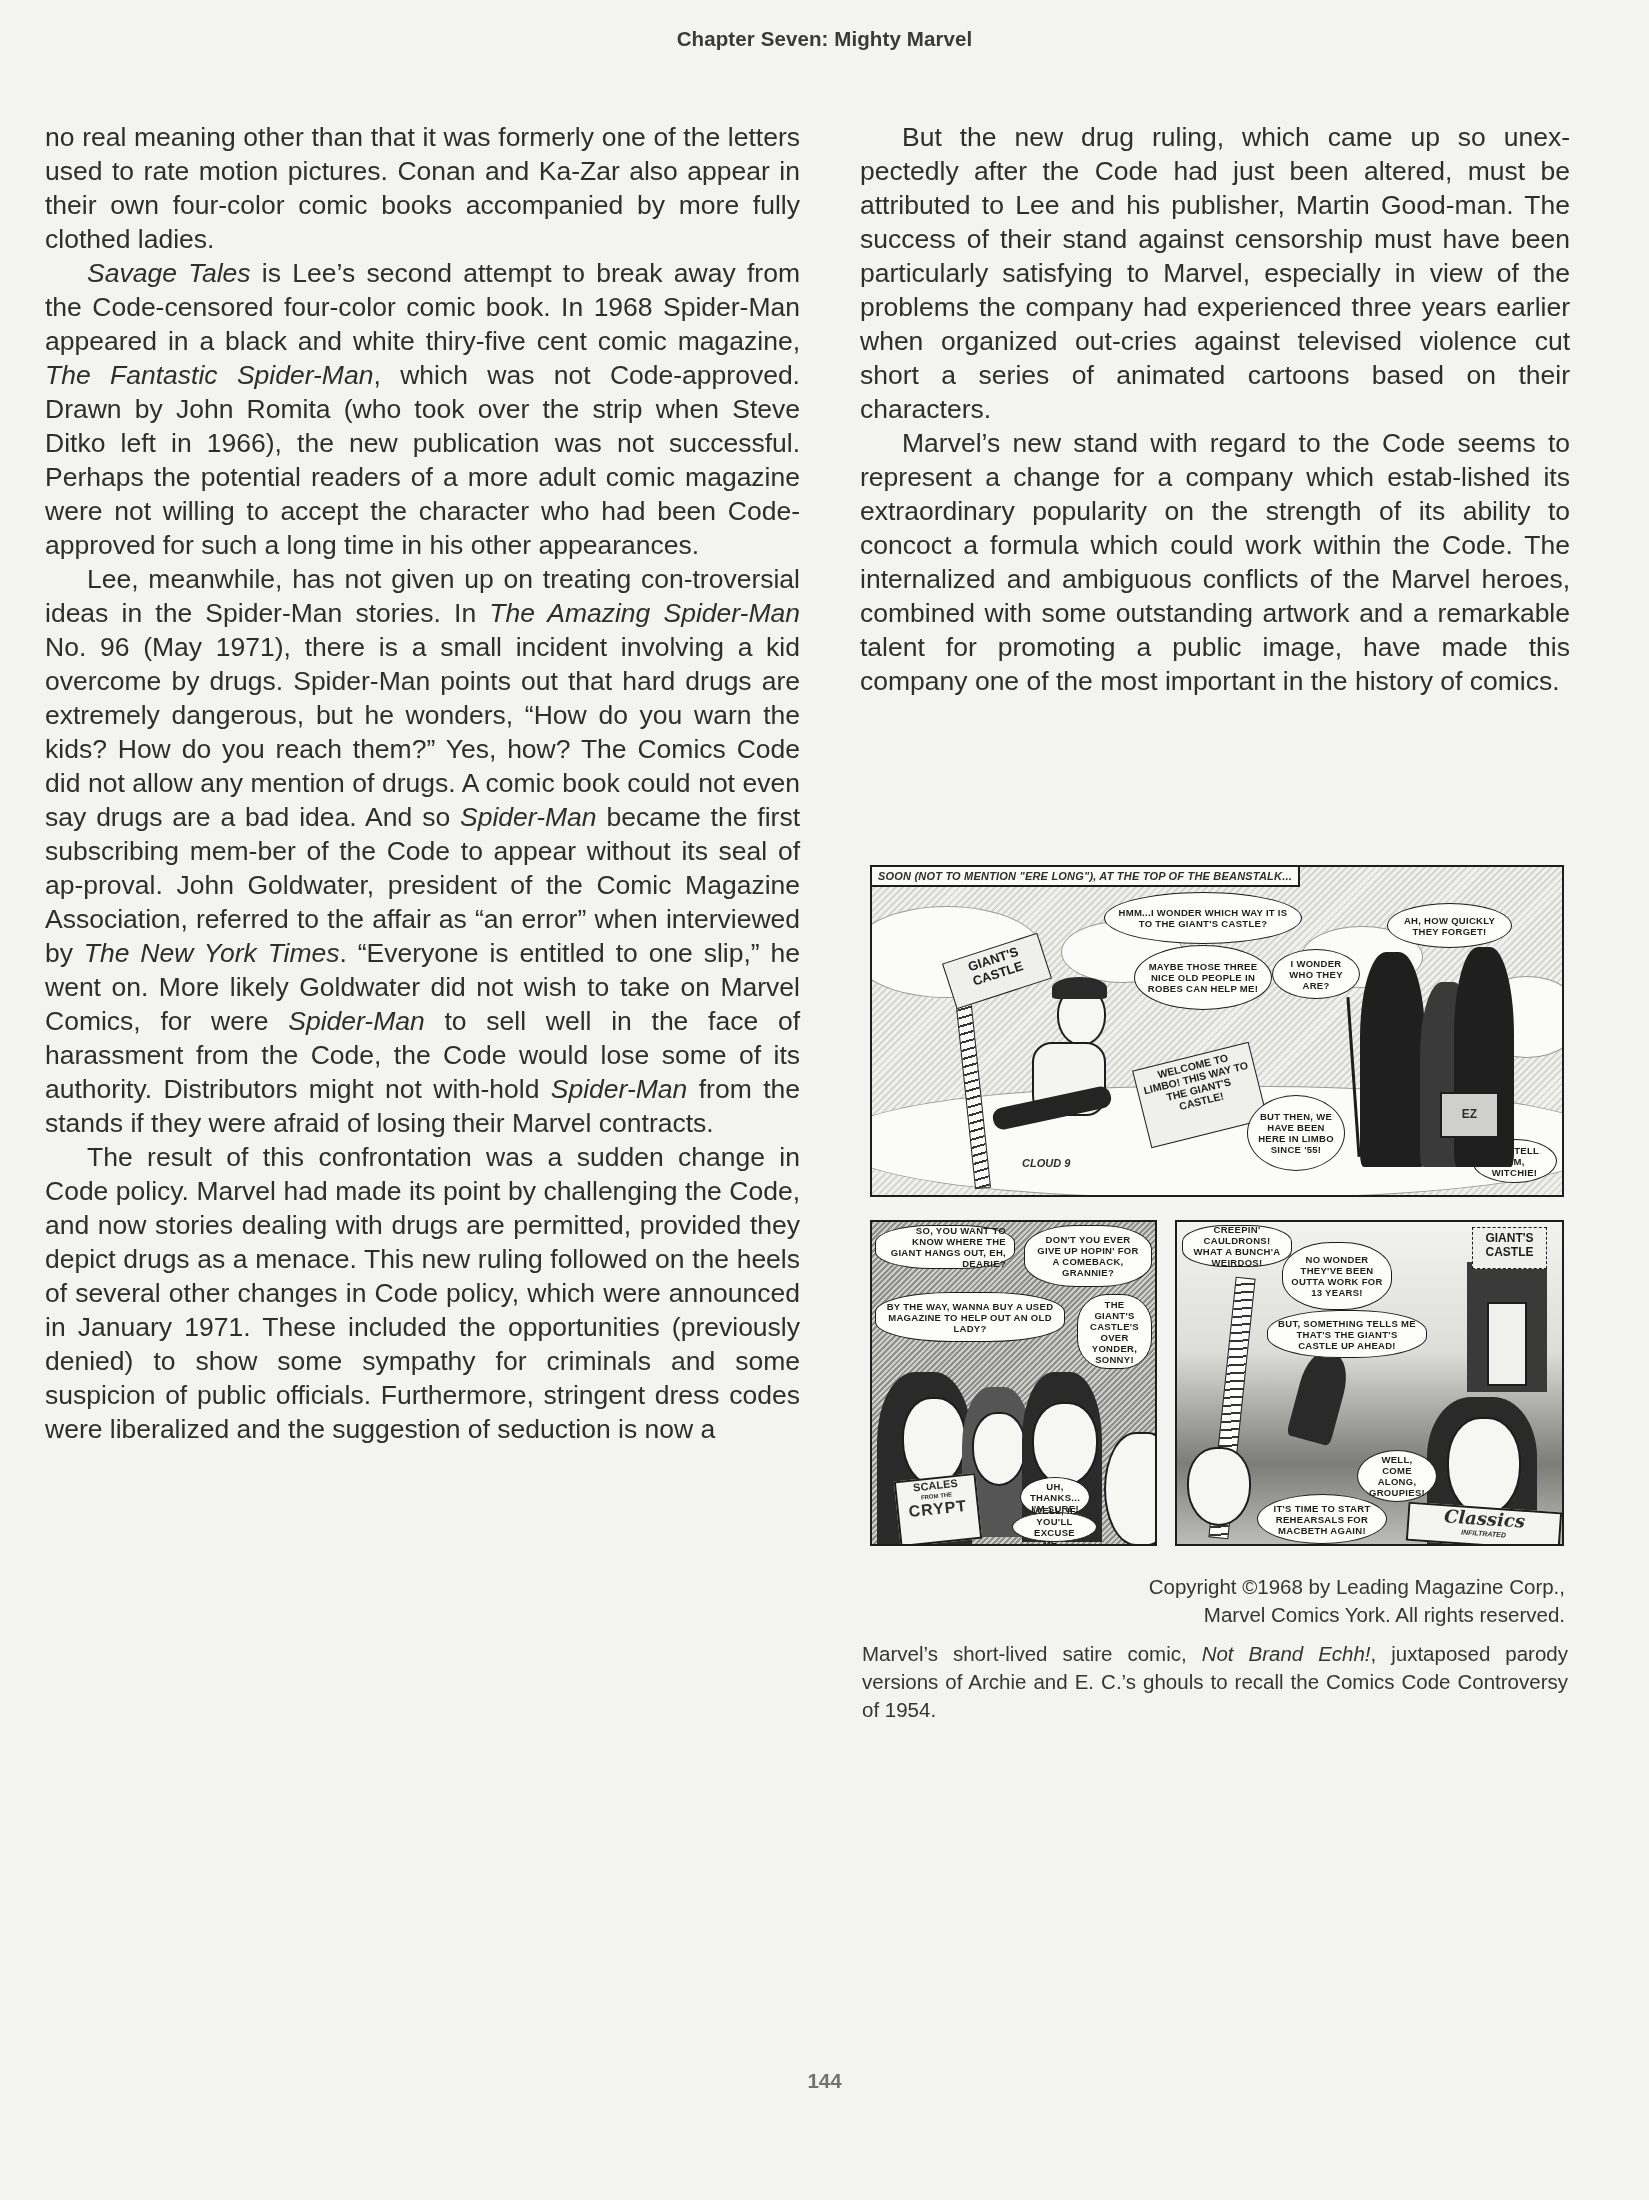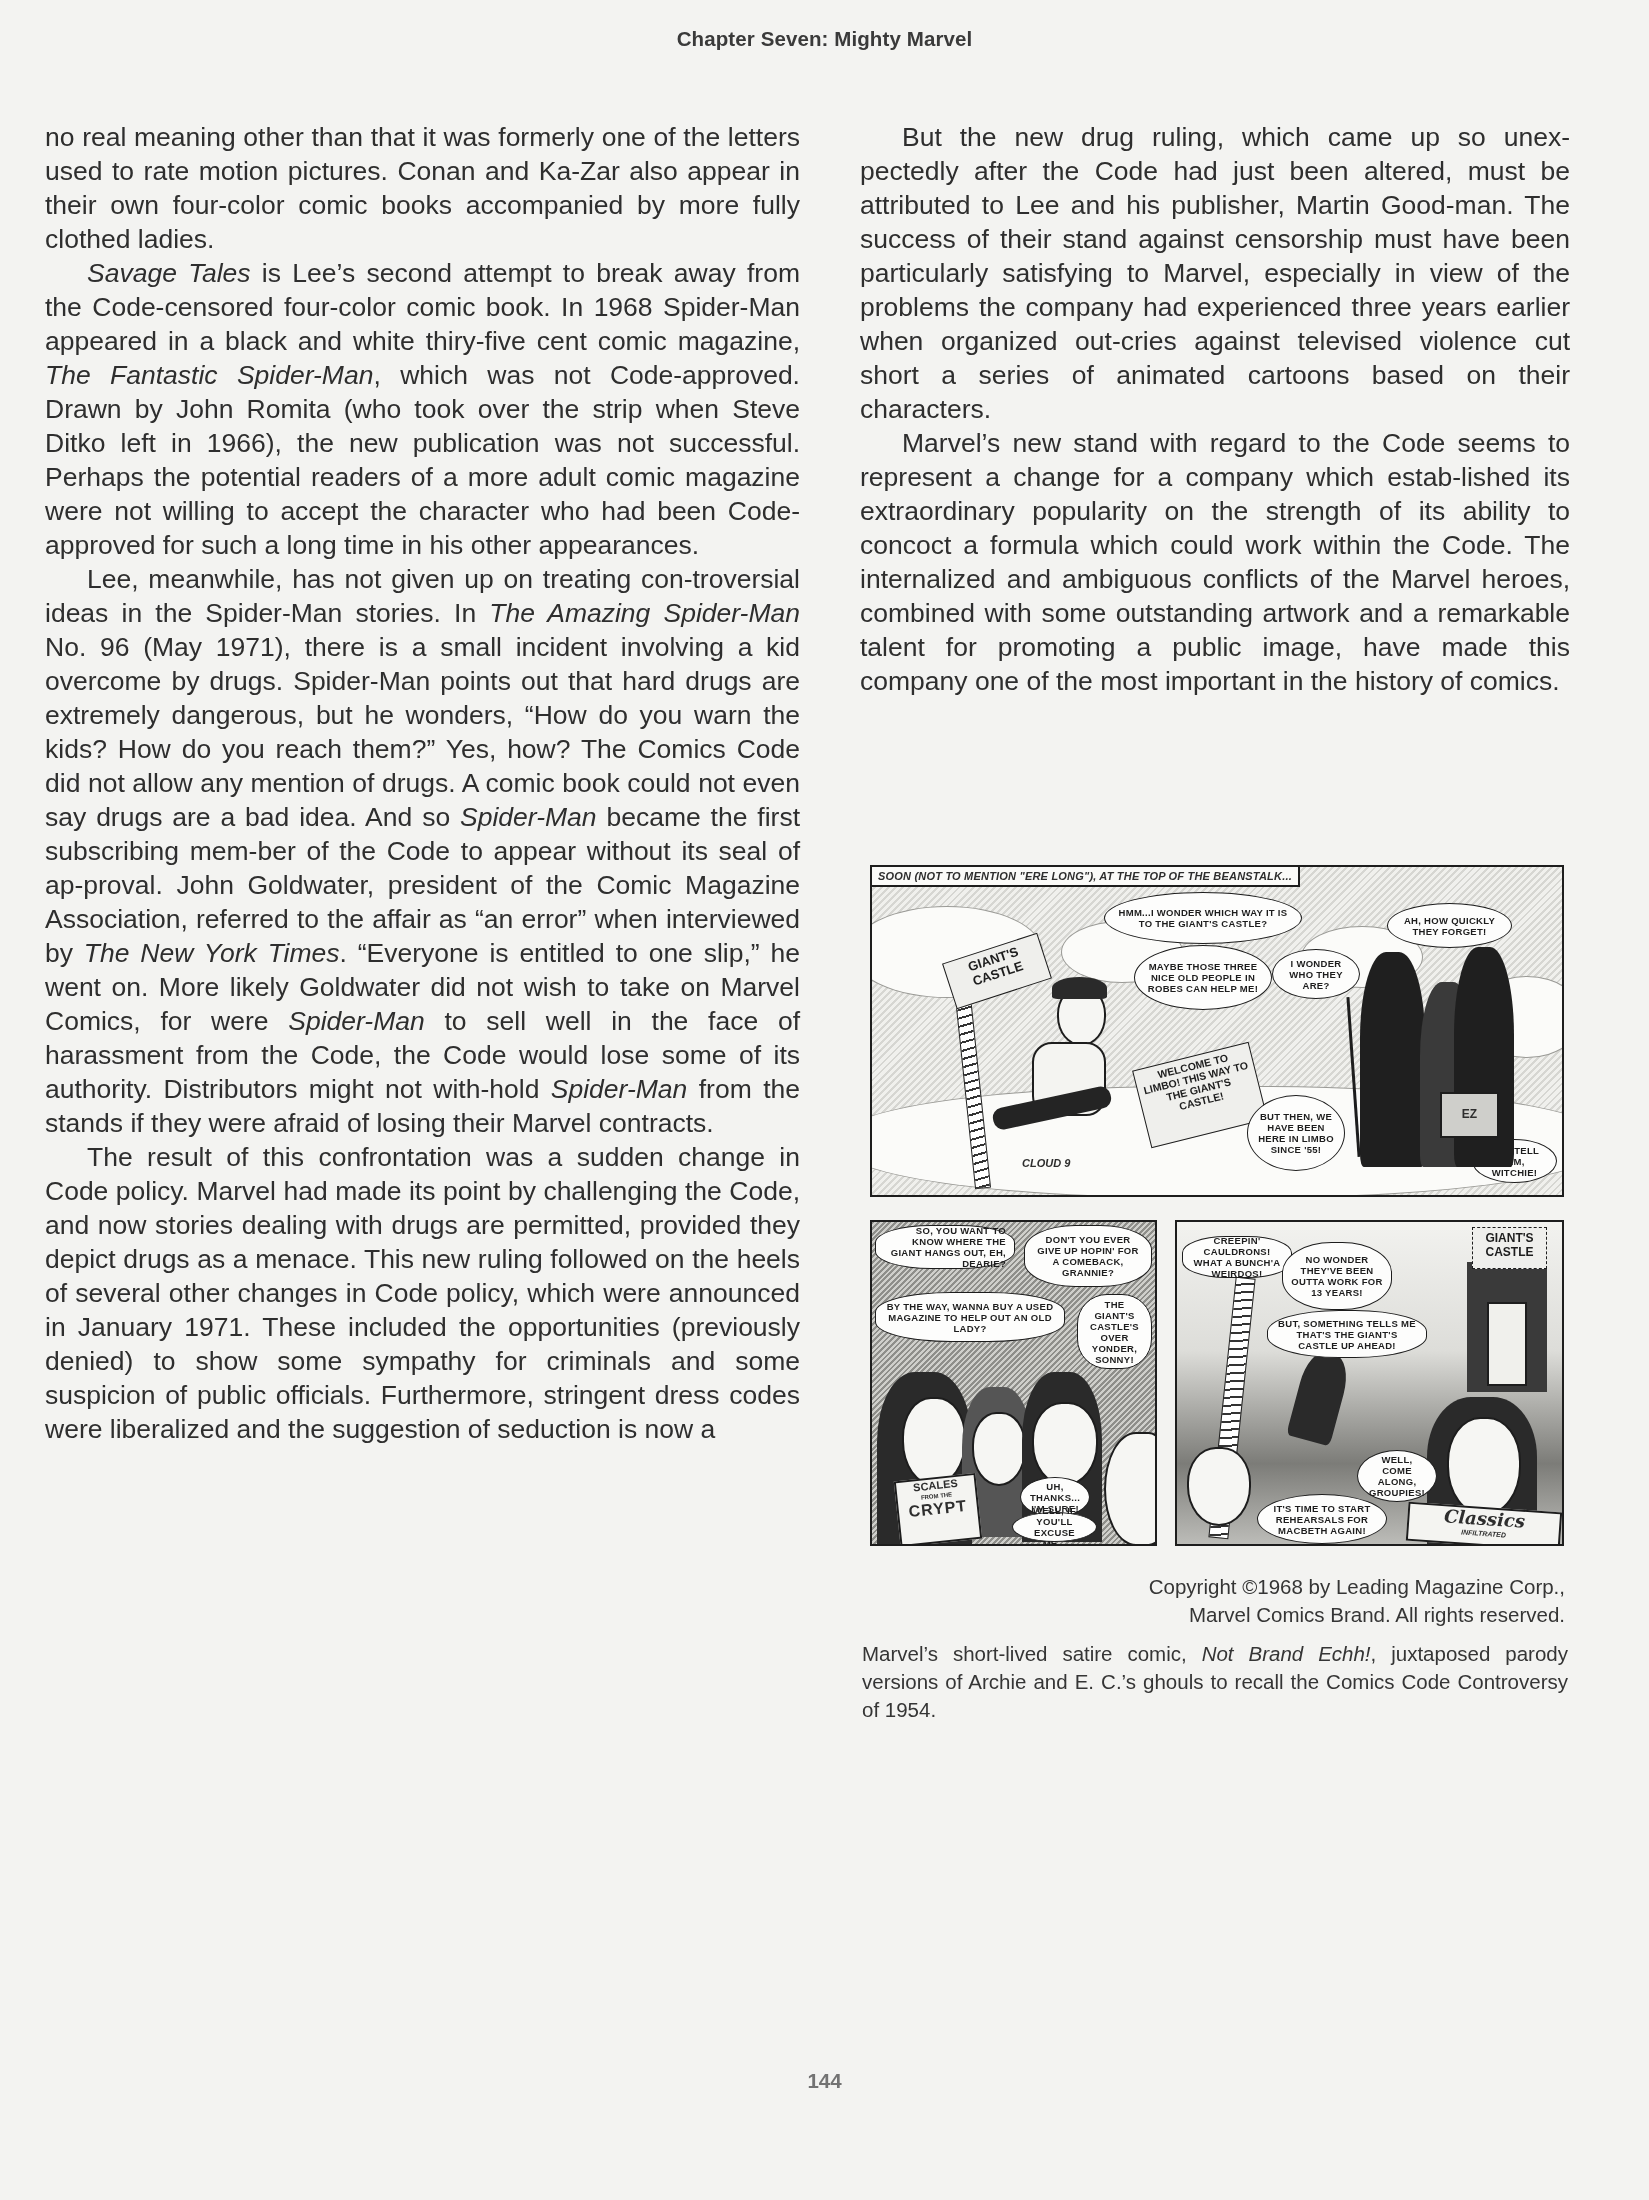--- a/index.html
+++ b/index.html
@@ -167,33 +167,33 @@
     <div class="stalk" style="left:45px;top:55px;width:18px;height:260px;transform:rotate(6deg);"></div>
     <div style="position:absolute;left:290px;top:40px;width:80px;height:130px;background:#3a3a3a;"></div>
     <div style="position:absolute;left:310px;top:80px;width:36px;height:80px;background:#f0f0ec;border:2px solid #1d1d1d;"></div>
     <div class="sign" style="left:295px;top:5px;width:75px;height:42px;font-size:12px;line-height:14px;border-style:dashed;">GIANT'S CASTLE</div>
 
     <div style="position:absolute;left:120px;top:130px;width:45px;height:90px;background:#2a2a2a;border-radius:40% 40% 10% 10%;transform:rotate(15deg);"></div>
     <div class="face" style="left:10px;top:225px;width:60px;height:75px;"></div>
     <div class="hair" style="left:250px;top:175px;width:110px;height:150px;border-radius:40% 40% 0 0;"></div>
     <div class="face" style="left:270px;top:195px;width:70px;height:95px;"></div>
 
-    <div class="balloon" style="left:5px;top:14px;width:110px;height:42px;border-radius:40%;">CREEPIN' CAULDRONS! WHAT A BUNCH'A WEIRDOS!</div>
+    <div class="balloon" style="left:5px;top:3px;width:110px;height:42px;border-radius:40%;">CREEPIN' CAULDRONS! WHAT A BUNCH'A WEIRDOS!</div>
     <div class="balloon" style="left:105px;top:20px;width:110px;height:68px;border-radius:45%;">NO WONDER THEY'VE BEEN OUTTA WORK FOR 13 YEARS!</div>
     <div class="balloon" style="left:90px;top:88px;width:160px;height:48px;border-radius:45%;text-align:center;">BUT, SOMETHING TELLS ME THAT'S THE GIANT'S CASTLE UP AHEAD!</div>
     <div class="balloon" style="left:180px;top:228px;width:80px;height:52px;">WELL, COME ALONG, GROUPIES!</div>
     <div class="balloon" style="left:80px;top:272px;width:130px;height:50px;">IT'S TIME TO START REHEARSALS FOR MACBETH AGAIN!</div>
 
     <div style="position:absolute;left:230px;top:285px;width:150px;height:35px;background:#f4f4f1;border:2px solid #1d1d1d;transform:rotate(4deg);text-align:center;">
       <div style="font-family:'DejaVu Serif',serif;font-style:italic;font-weight:bold;font-size:18px;line-height:20px;">Classics</div>
       <div style="font-size:7px;line-height:9px;font-weight:bold;font-style:italic;">INFILTRATED</div>
     </div>
   </div>
 </div>
 
 <div class="credit">
   <div>Copyright ©1968 by Leading Magazine Corp.,</div>
-  <div>Marvel Comics Brand. All rights reserved.</div>
+  <div>Marvel Comics York. All rights reserved.</div>
 </div>
 
 <div class="figcaption"><span>Marvel’s short-lived satire comic, </span><i>Not Brand Echh!</i><span>, juxtaposed parody versions of Archie and E. C.’s ghouls to recall the Comics Code Controversy of 1954.</span></div>
 
 <div class="page-number">144</div>
 
 </body></html>

